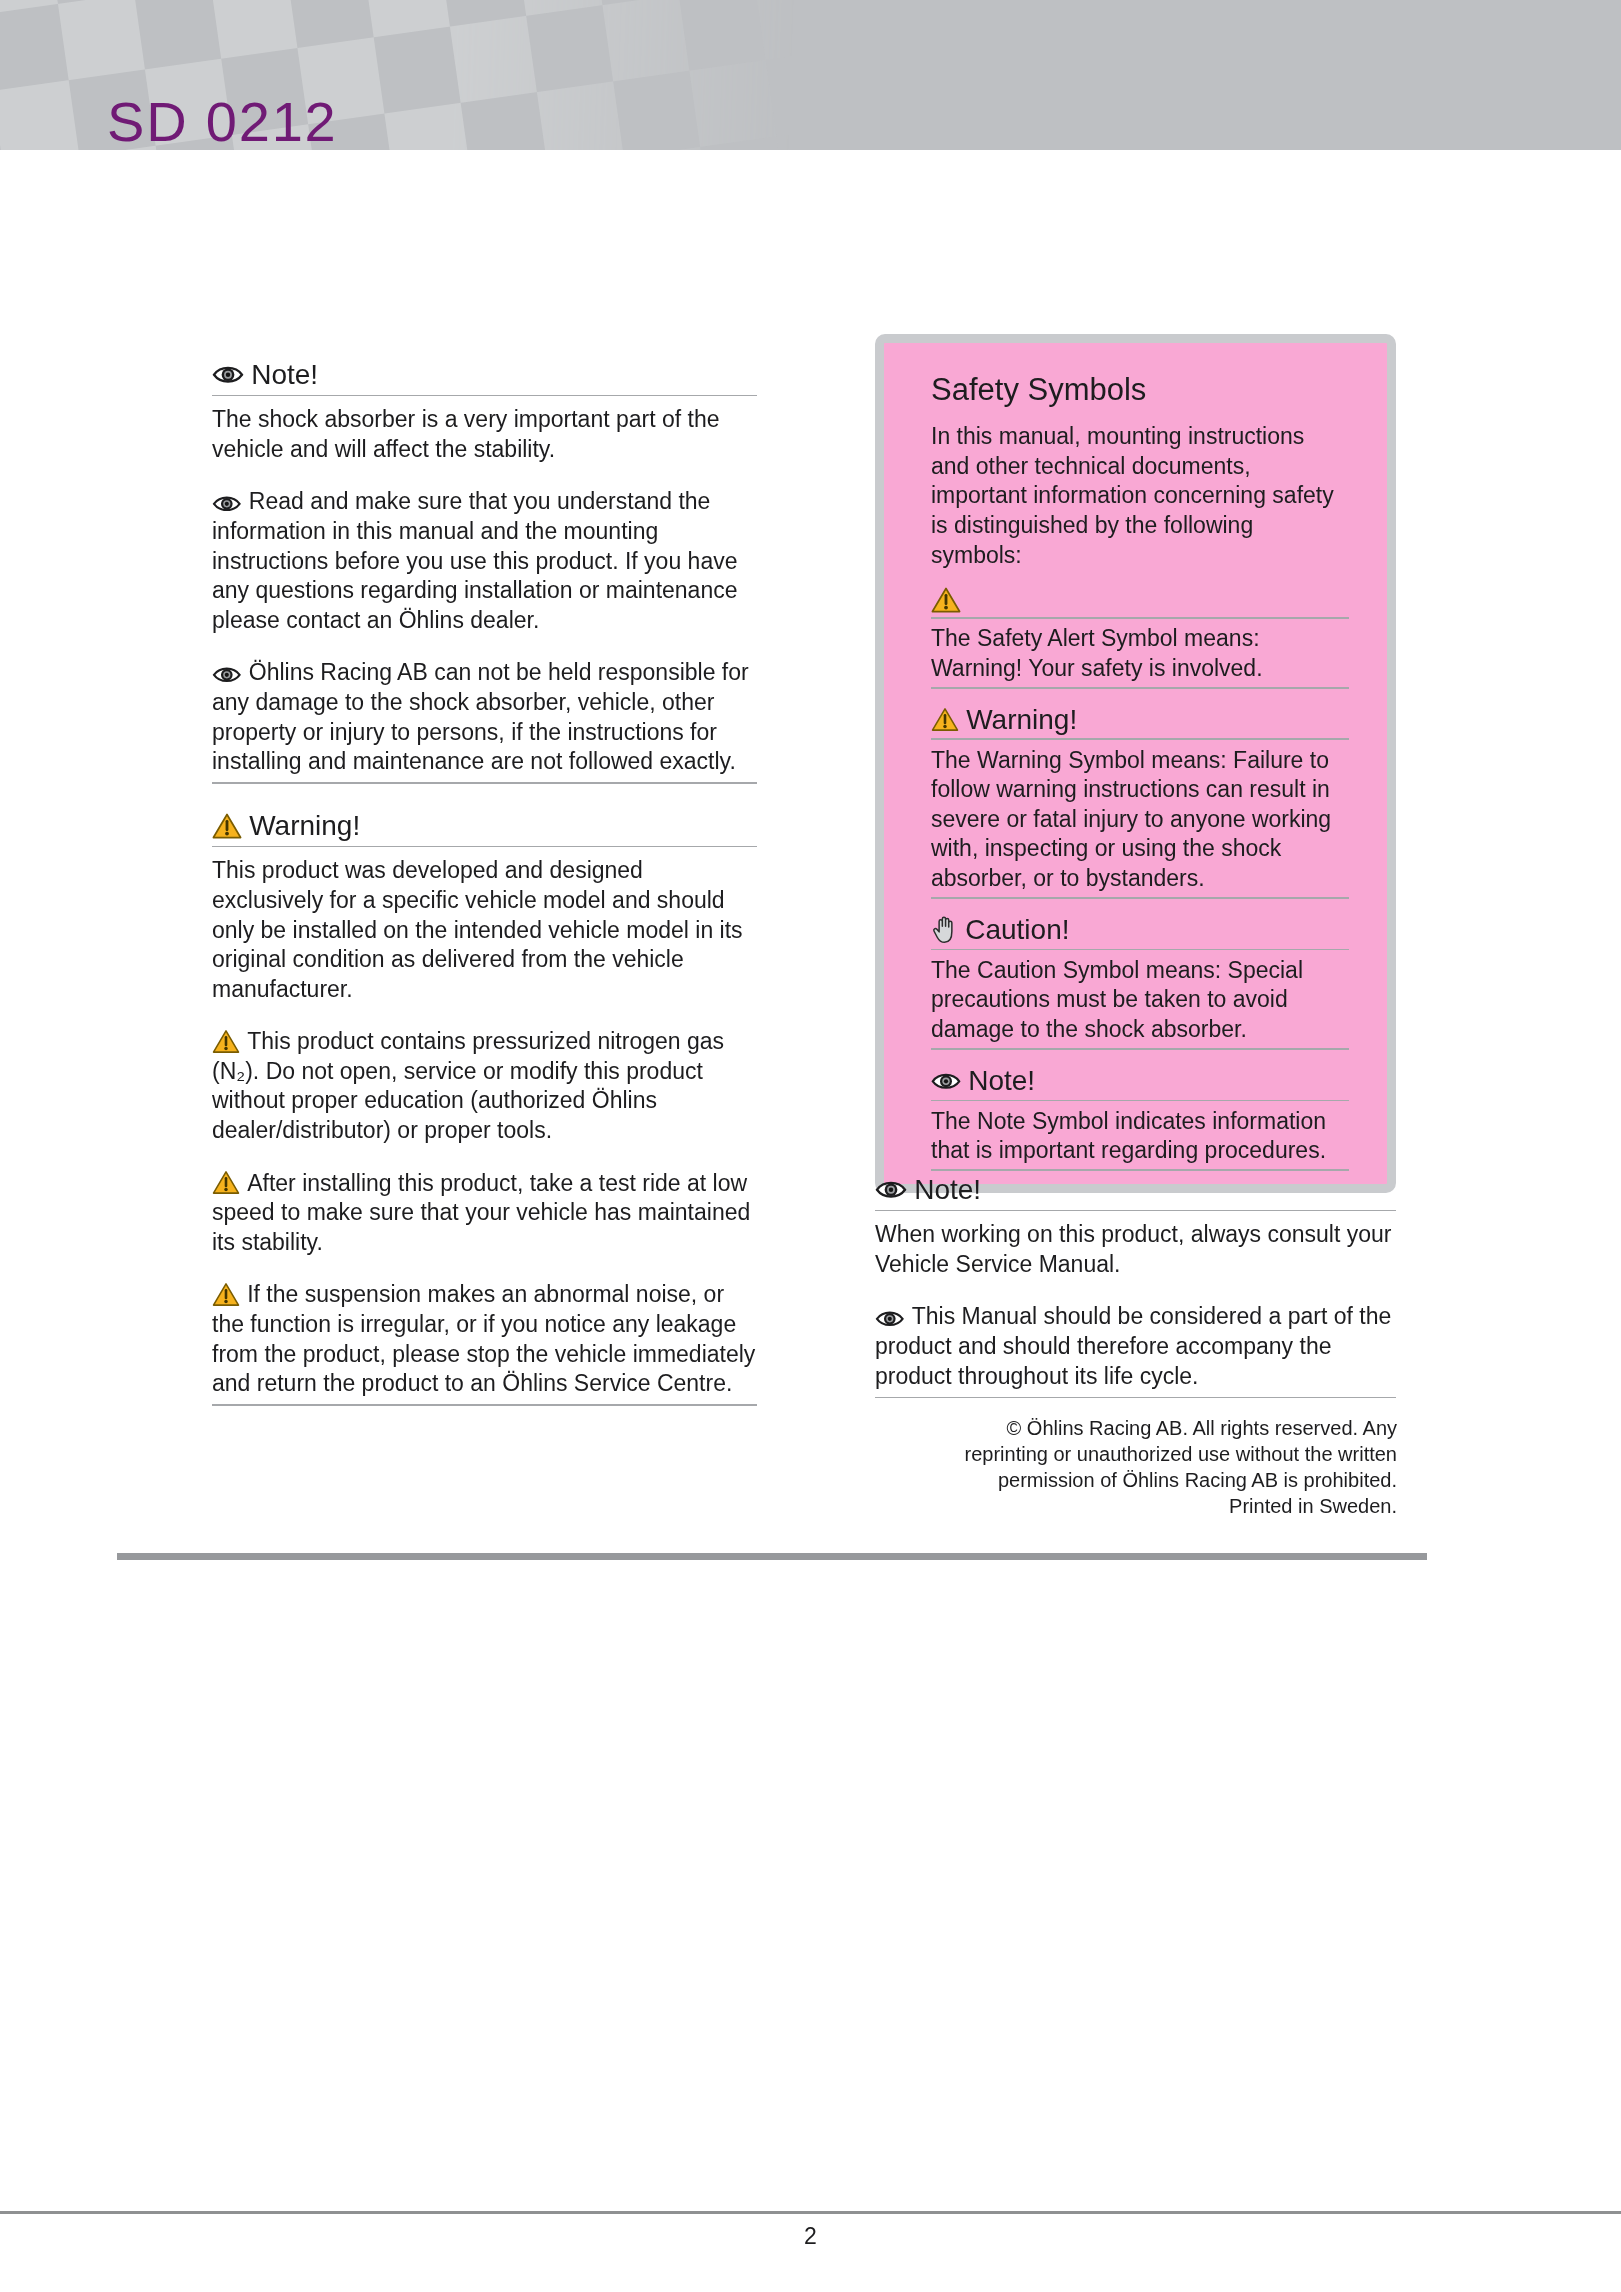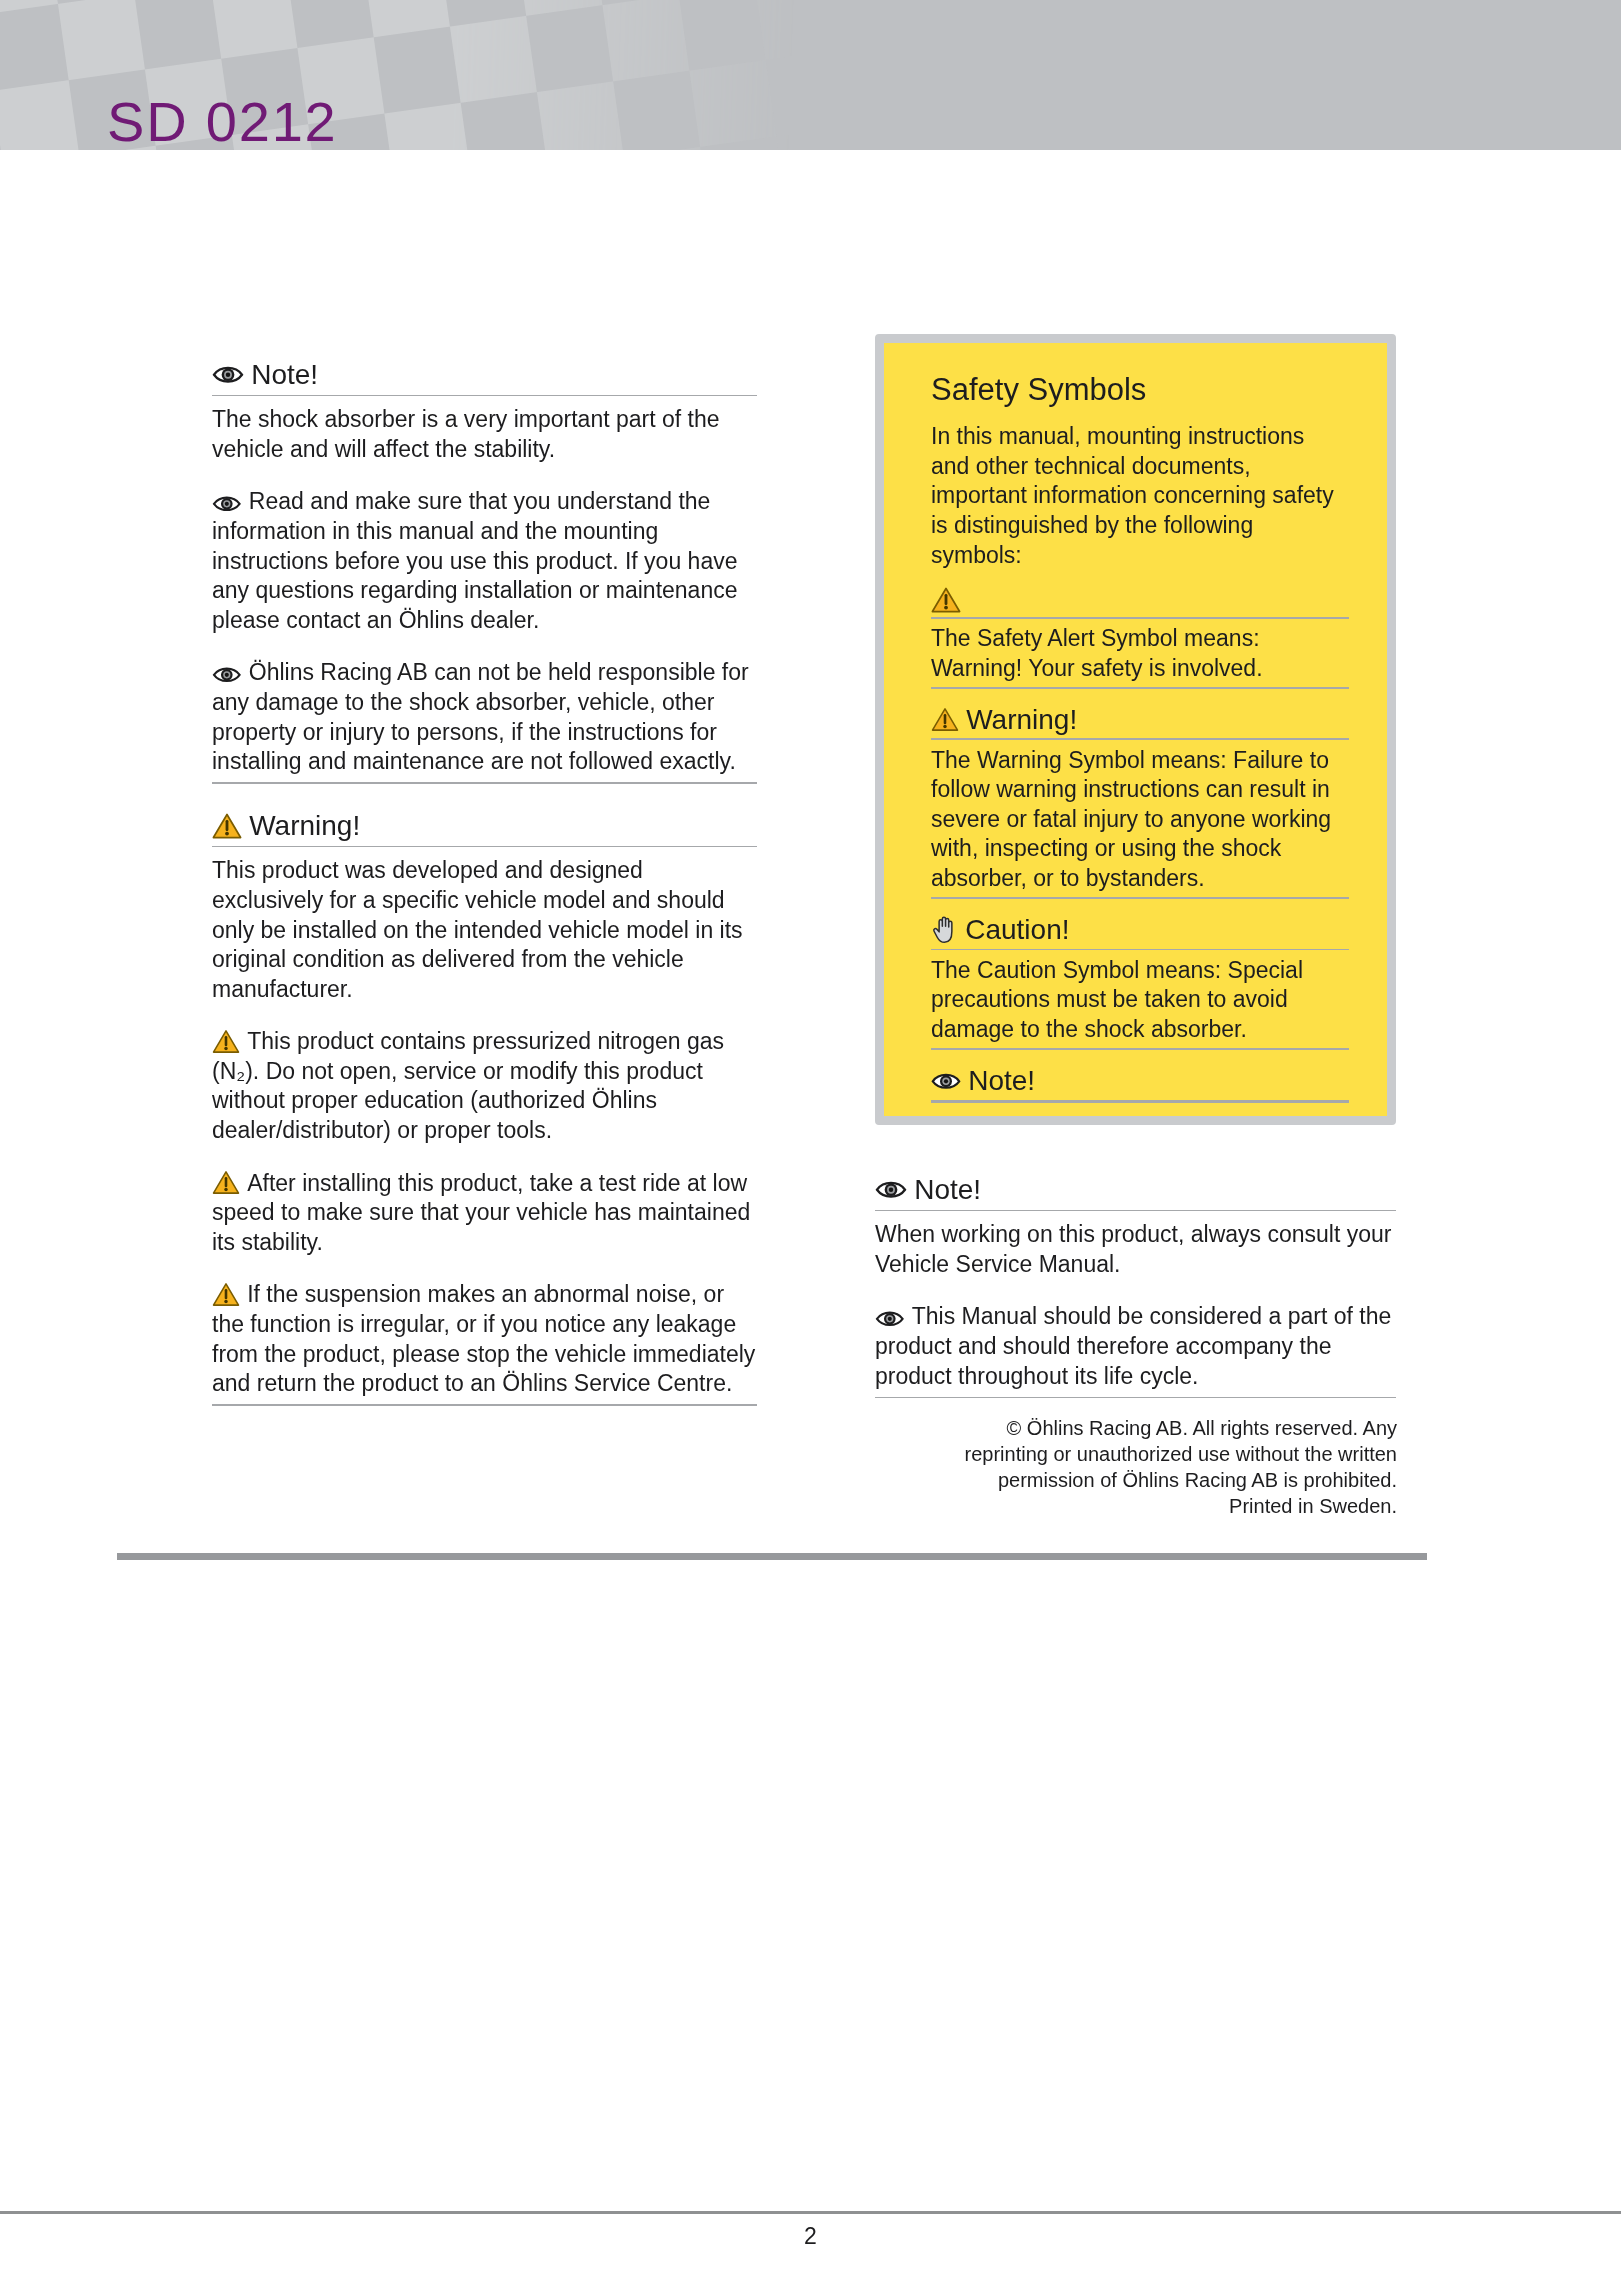--- a/index.html
+++ b/index.html
@@ -25,21 +25,21 @@
   .rule.head-rule{margin:4.5px 0 9px 0;}
   .rule.end-rule{margin:5.4px 0 0 0;}
   .ic{display:inline-block;vertical-align:-4.5px;margin-right:7.2px;}
 
   
   .col-left{position:absolute;left:212px;top:360px;width:545px;}
   .sec-gap{margin-top:27px;}
 
   
   .symbols-box{position:absolute;left:875px;top:334px;width:521px;box-sizing:border-box;
-               background:#fde047;border:9.9px solid #c9cbce;border-radius:4px;
+               background:#f9a8d4;border:9.9px solid #c9cbce;border-radius:10px;
                padding:29px 38px 12.5px 47px;}
   .box-title{font-size:31px;line-height:36px;margin:0 0 14.3px 0;}
   .symbols-box .body-p{margin:0 0 3.6px 0;}
   .sym-sec{margin-top:16px;}
   .icon-row{height:29px;margin-bottom:1.8px;}
 
   
   .col-right-lower{position:absolute;left:875px;top:1175px;width:521px;}
 
   
@@ -170,20 +170,21 @@
       <div class="sec-head">
           <svg class="ic" width="30" height="20.6" viewBox="0 0 34 23">
             <path d="M2 11.5 C9 1.8 25 1.8 32 11.5 C25 21.2 9 21.2 2 11.5 Z" fill="#fff" stroke="#1d1d1f" stroke-width="2.4"></path>
             <circle cx="17" cy="11.5" r="6.8" fill="#1d1d1f"></circle>
             <circle cx="17" cy="11.5" r="4.2" fill="#9b9da0"></circle>
             <circle cx="17" cy="11.5" r="2.4" fill="#141414"></circle>
           </svg>
           <span>Note!</span>
         </div>
       <div class="rule" style="margin-top:3.6px"></div>
+      <p class="body-p" style="margin-top:5.4px">The Note Symbol indicates information that is important regarding procedures.</p>
       <div class="rule"></div>
     </div>
   </div>
 
   <div class="col-right-lower">
     <div class="sec-head">
       <svg class="ic" width="32" height="21.5" viewBox="0 0 34 23">
           <path d="M2 11.5 C9 1.8 25 1.8 32 11.5 C25 21.2 9 21.2 2 11.5 Z" fill="#fff" stroke="#1d1d1f" stroke-width="2.4"></path>
           <circle cx="17" cy="11.5" r="6.8" fill="#1d1d1f"></circle>
           <circle cx="17" cy="11.5" r="4.2" fill="#9b9da0"></circle>

